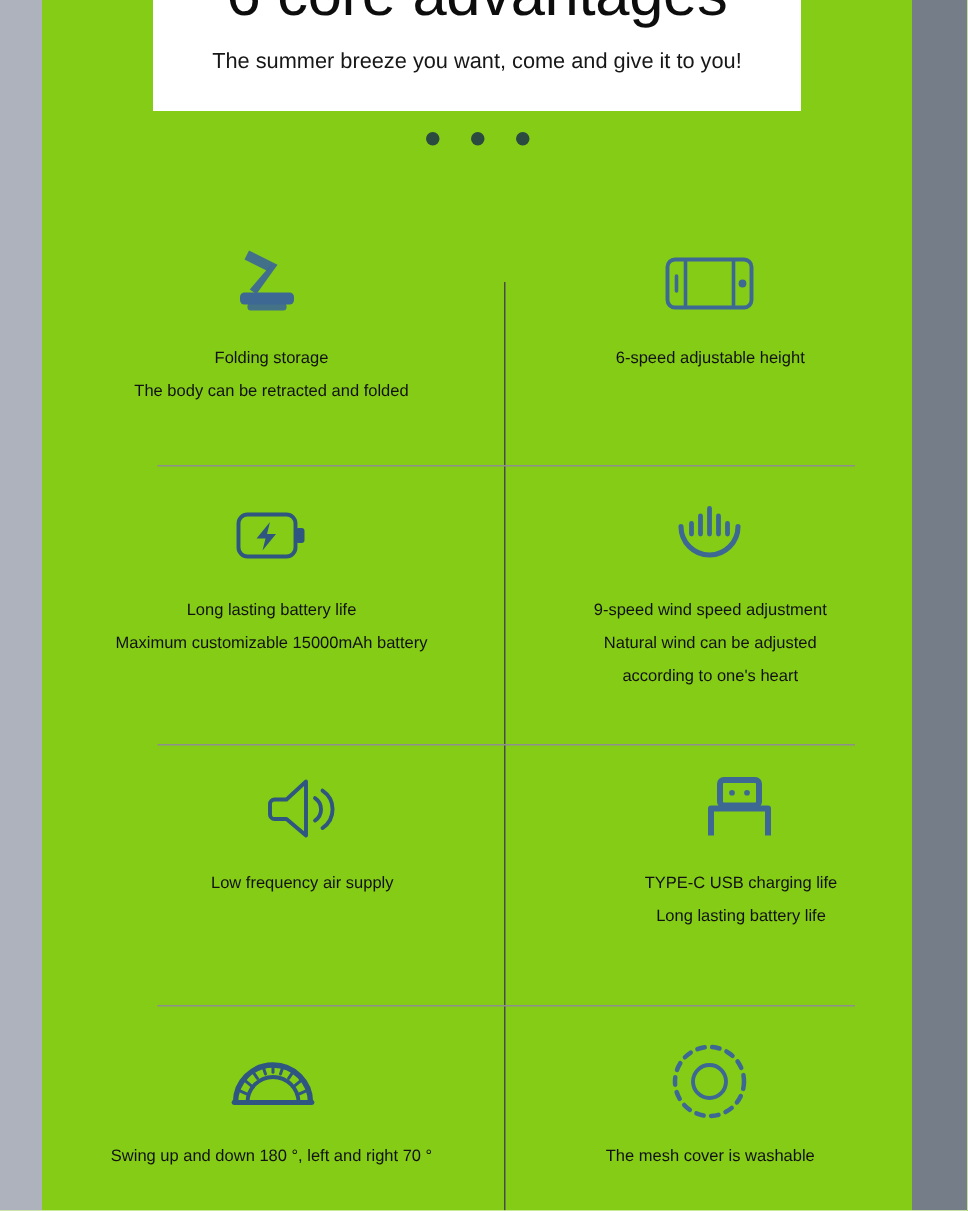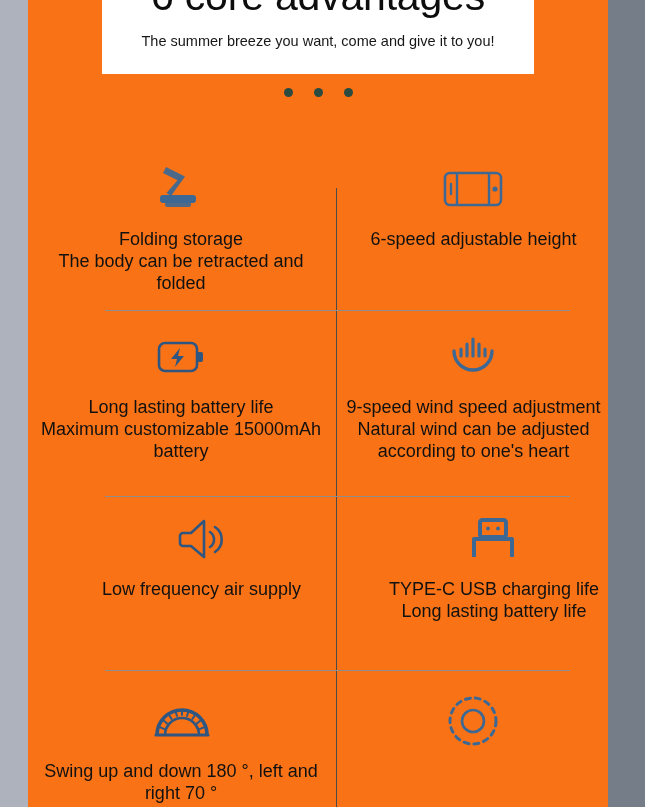--- a/index.html
+++ b/index.html
@@ -22,21 +22,21 @@
     background:#aeb2bd;
   }
   .edge-right {
     position:absolute; left:608px; top:0;
     width:37px; height:807px;
     background:#757d89;
   }
   .page {
     position:absolute; left:28px; top:0;
     width:580px; height:807px;
-    background:#f97316;
+    background:#84cc16;
   }
   
   .hero {
     position:absolute; left:74px; top:-14px;
     width:432px; height:88px;
     background:#ffffff;
   }
   .hero-title {
     position:absolute; left:0; top:-18px;
     width:432px;
@@ -98,21 +98,21 @@
   .r-4 { top:532px; }
 
   .icon-wrap {
     height:58px;
     display:flex;
     align-items:center;
     justify-content:center;
   }
   .caption {
     text-align:center;
-    font-size:18px;
+    font-size:11px;
     line-height:22px;
     color:#111111;
     white-space:pre-line;
     padding:0 6px;
   }
   .cap-gap { margin-top:10px; }
   .cell.c-left .caption  { margin-left:-2px; }
   .cell.c-right .caption { margin-left:2px; }
 </style>
 </head>
@@ -245,17 +245,18 @@
         <div class="caption cap-gap">Swing up and down 180 °, left and right 70 °</div>
       </div>
 
       <div class="cell c-right r-4">
         <div class="icon-wrap">
           <svg width="56" height="56" viewBox="0 0 56 56">
             <circle cx="28" cy="28" r="23" fill="none" stroke="#3d6894" stroke-width="3" stroke-dasharray="5 5" stroke-linecap="round"></circle>
             <circle cx="28" cy="28" r="11" fill="none" stroke="#3d6894" stroke-width="2.6"></circle>
           </svg>
         </div>
+        <div class="caption cap-gap">The mesh cover is washable</div>
       </div>
 
     </div>
   </div>
 </div>
 
 </body></html>

